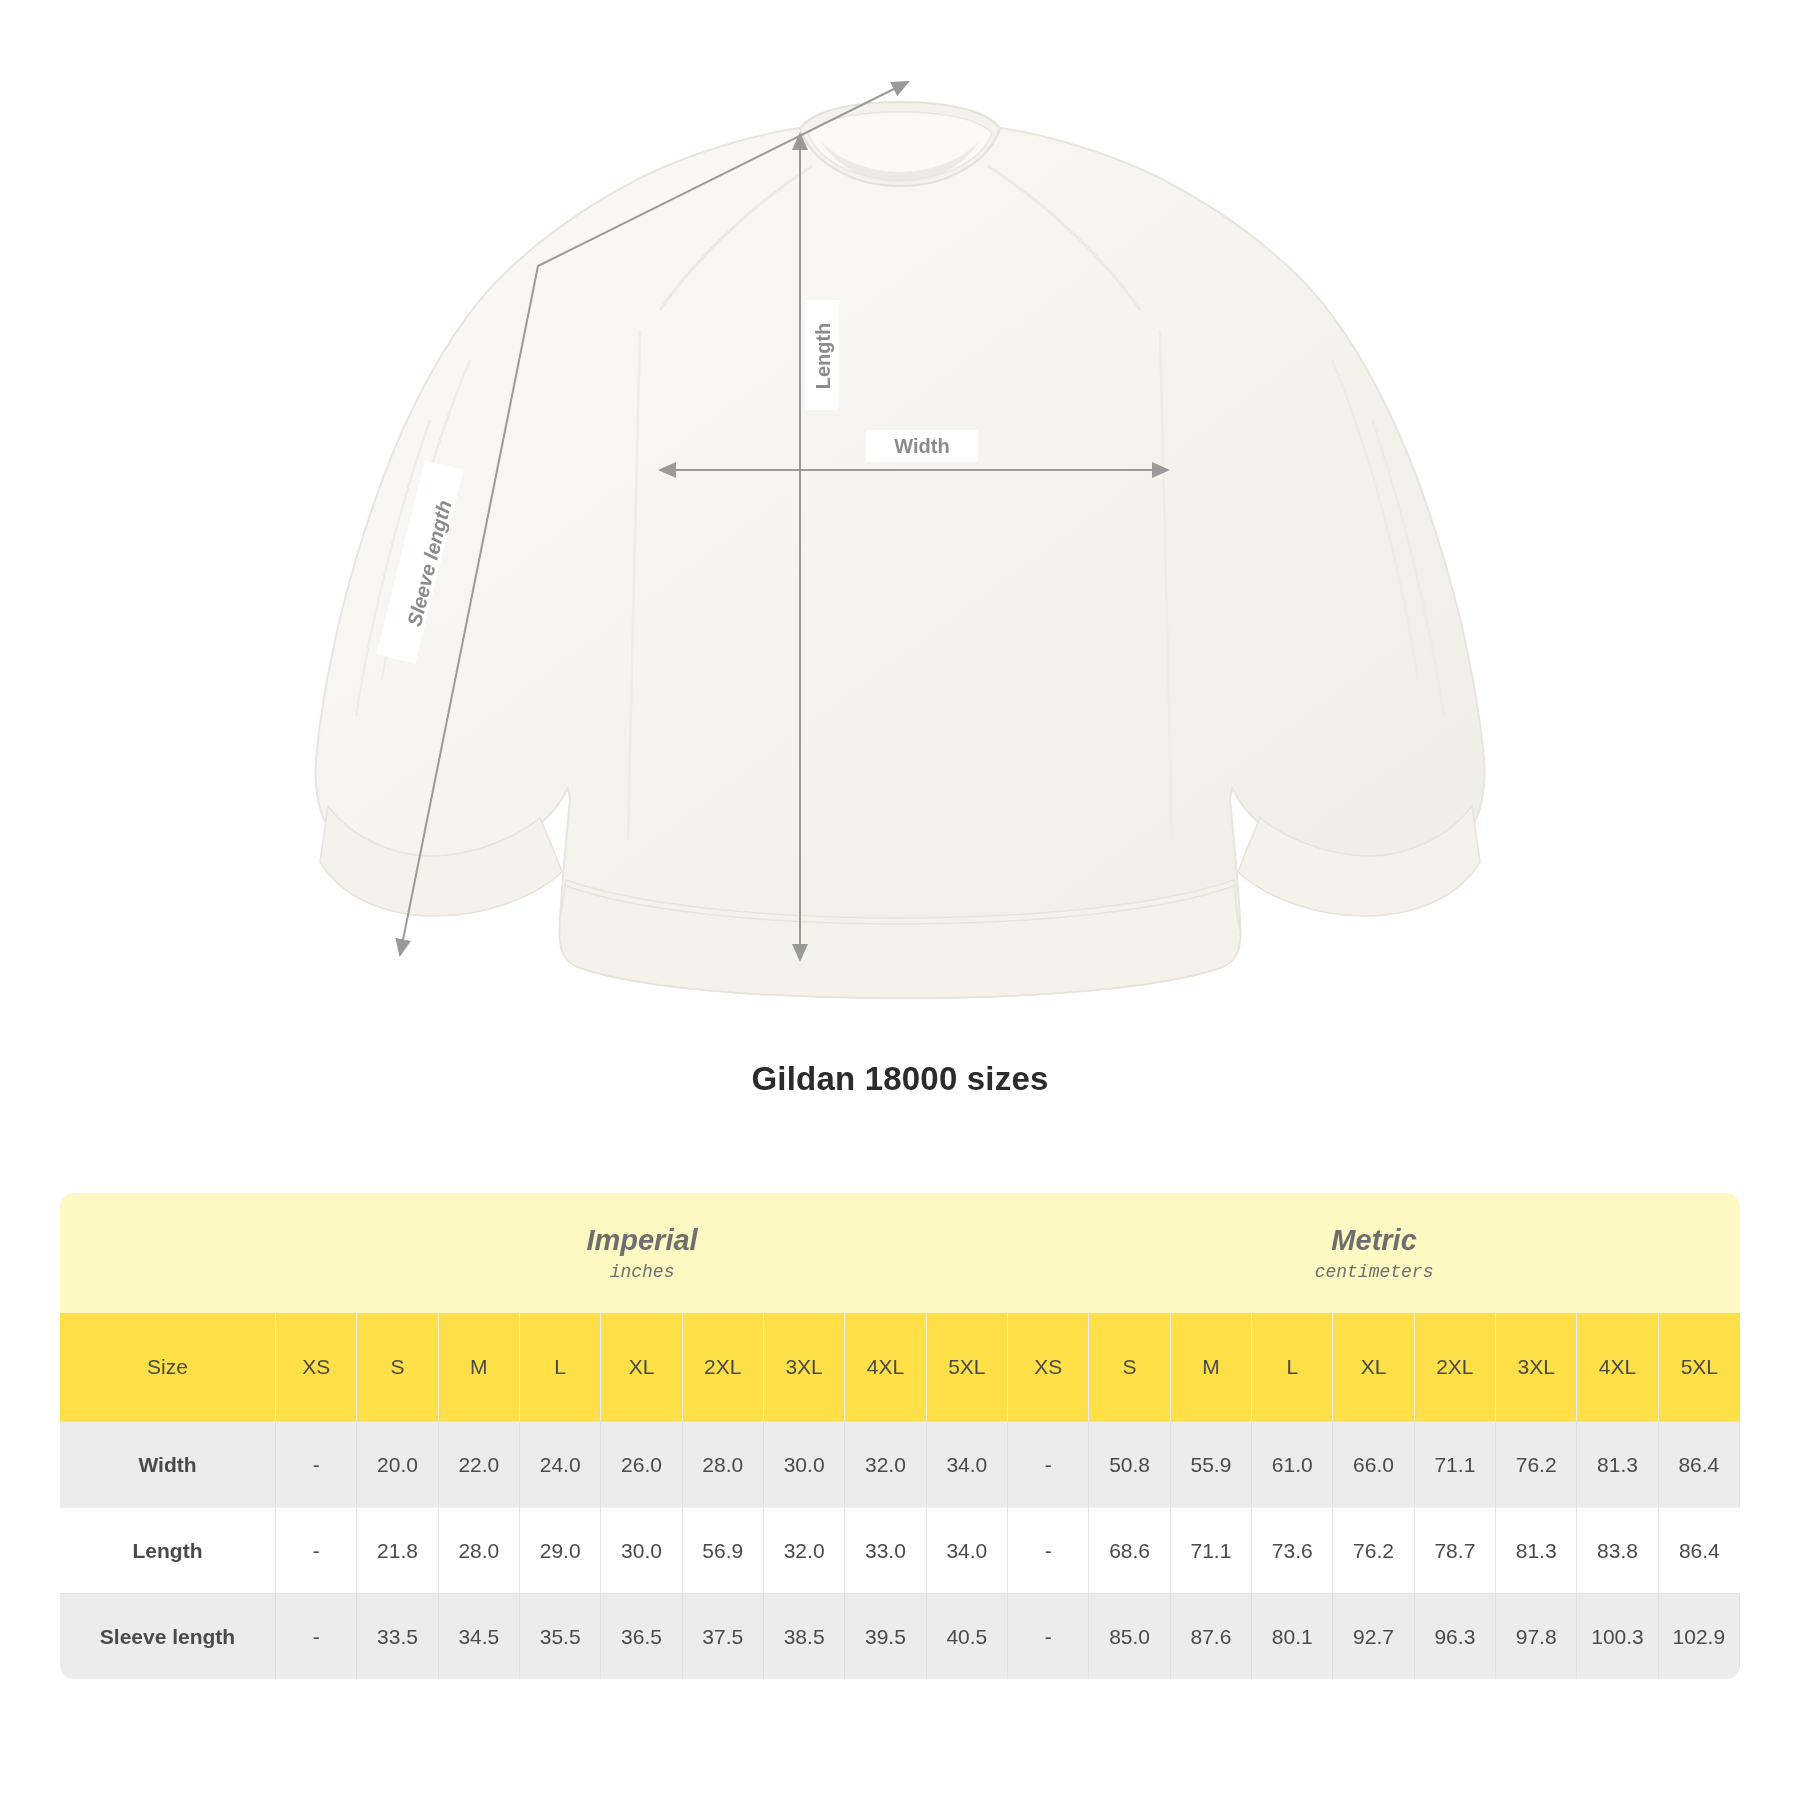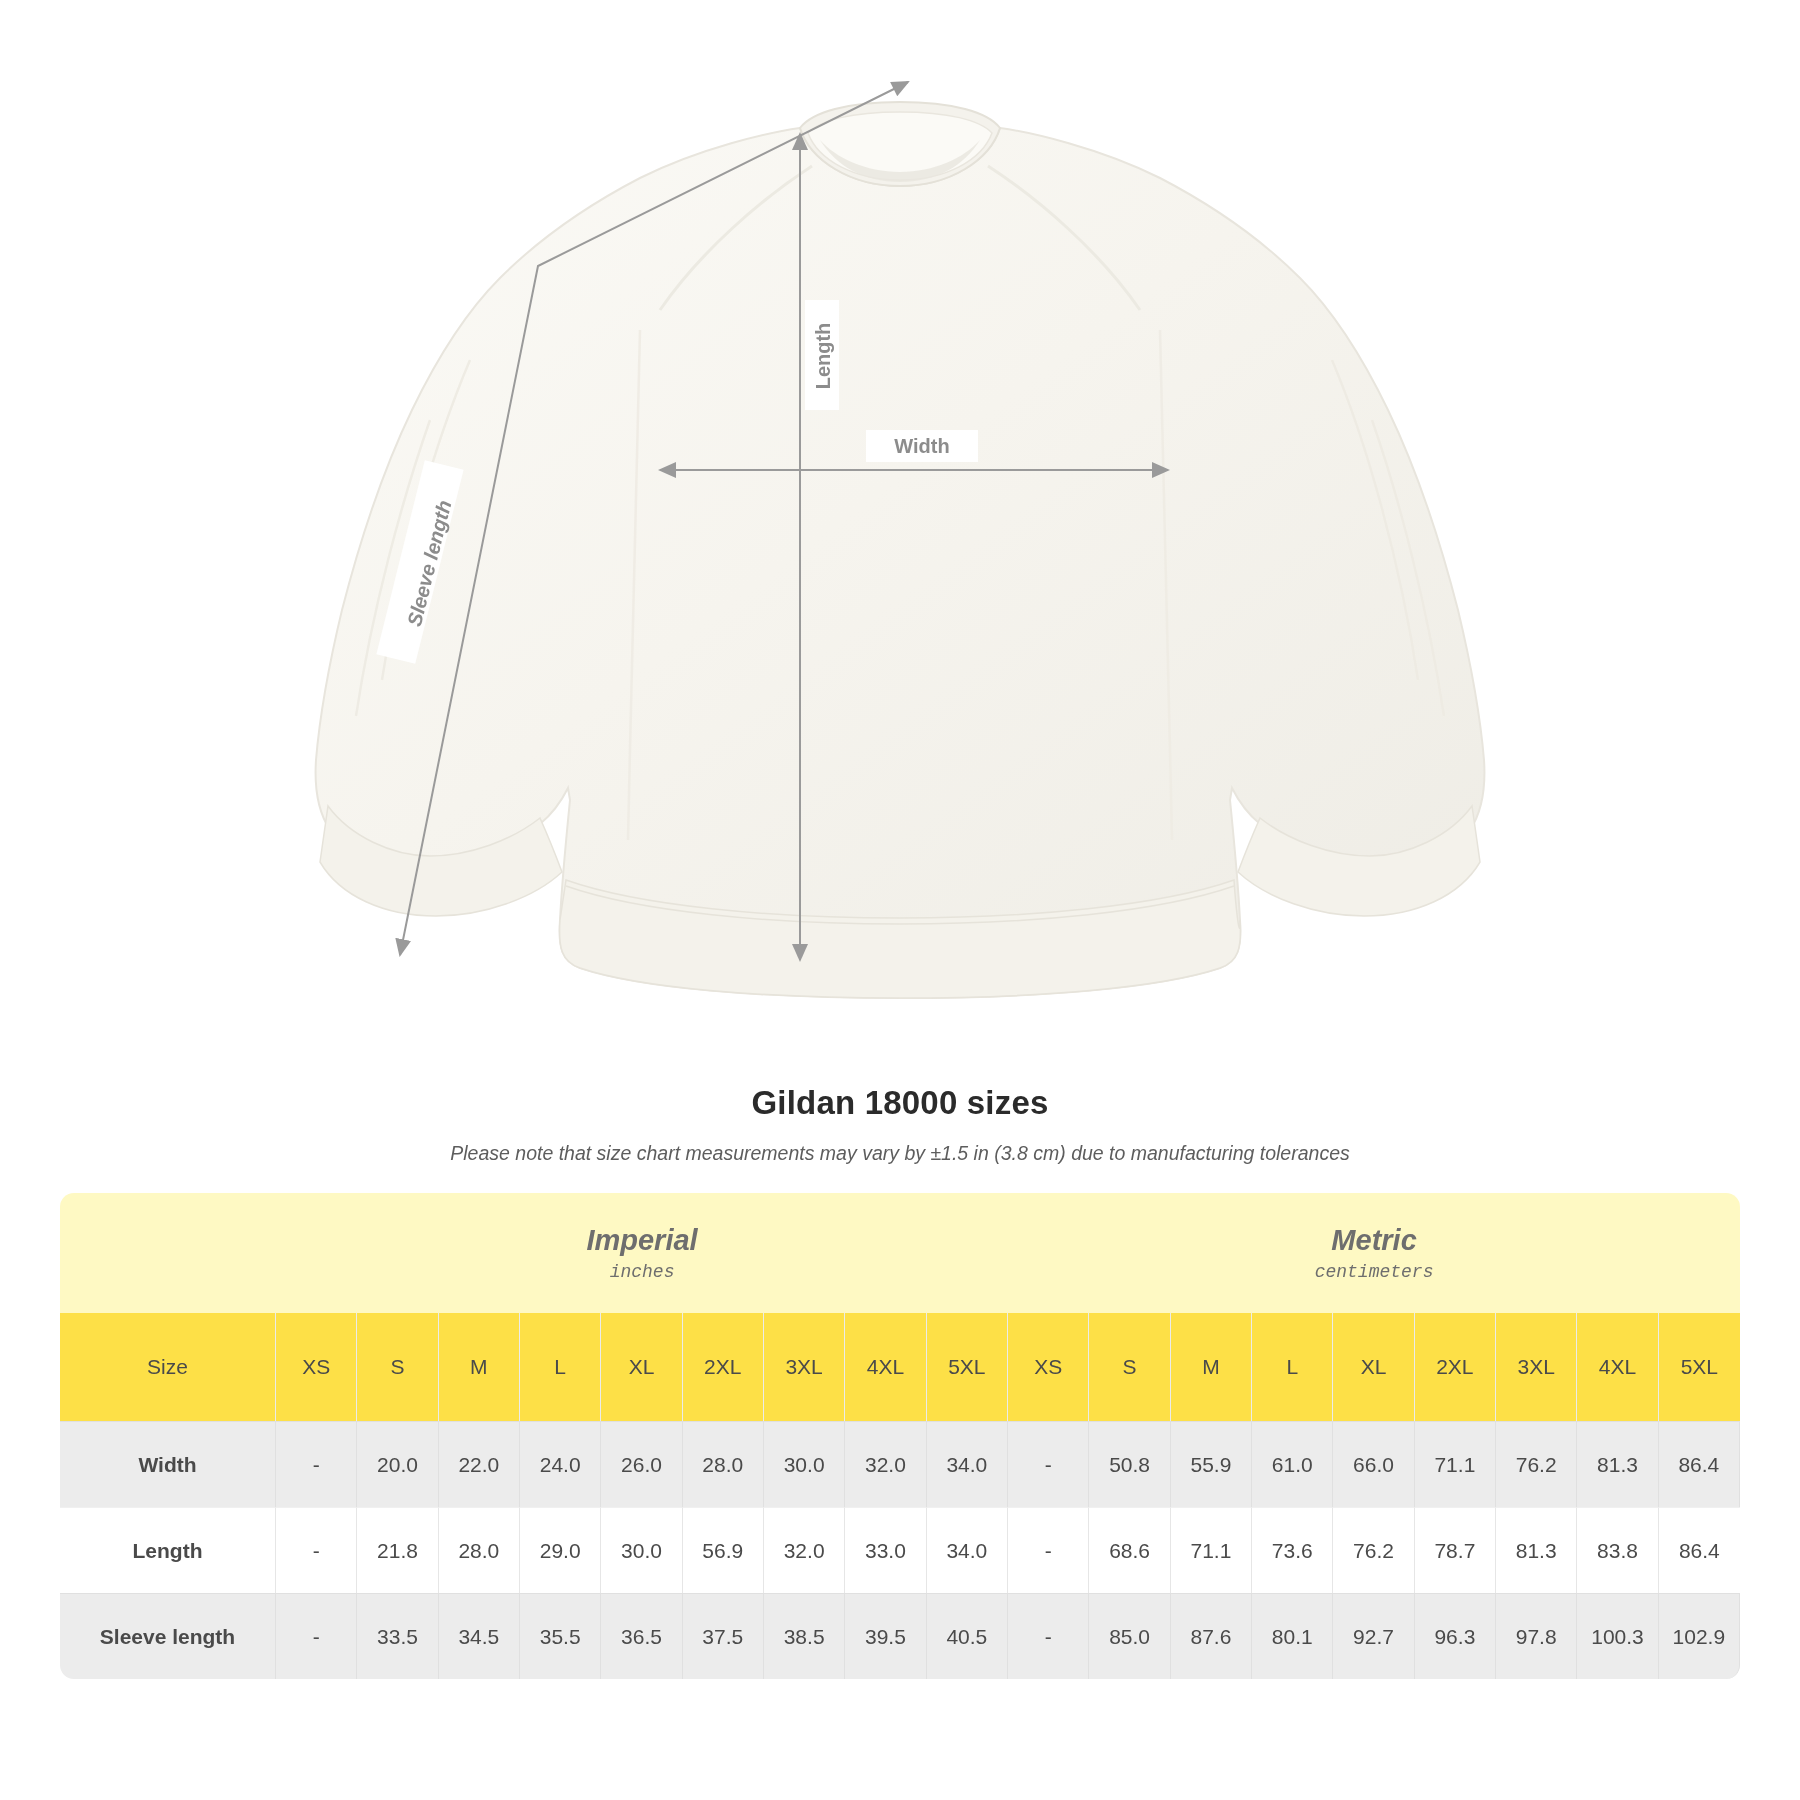--- a/index.html
+++ b/index.html
@@ -28,21 +28,21 @@
     height: 1050px;
   }
   #illustration svg {
     display: block;
   }
 
   
   #title-block {
     position: absolute;
     left: 0;
-    top: 1084px;
+    top: 1060px;
     width: 1800px;
     text-align: center;
   }
   #chart-title {
     font-size: 33px;
     font-weight: bold;
     color: #2b2b2b;
     letter-spacing: 0.2px;
     margin: 0;
     font-family: "Liberation Sans", sans-serif;
@@ -230,21 +230,20 @@
         <text x="922" y="453" text-anchor="middle" font-family="Liberation Sans, sans-serif" font-size="20" font-weight="bold" fill="#8c8c8c">Width</text>
 
         <rect x="400" y="462" width="40" height="200" fill="#ffffff" transform="rotate(14 420 562)"></rect>
         <text transform="translate(436,565) rotate(-76)" text-anchor="middle" font-family="Liberation Sans, sans-serif" font-size="20" font-weight="bold" font-style="italic" fill="#8c8c8c">Sleeve length</text>
       </g>
     </svg>
   </div>
 
   <div id="title-block">
     <div id="chart-title">Gildan 18000 sizes</div>
-    <div id="chart-subtitle">Please note that size chart measurements may vary by ±1.5 in (3.8 cm) due to manufacturing tolerances</div>
   </div>
 
   <table id="size-table">
     <colgroup>
       <col style="width:216px">
       <col span="18" style="width:81.33px">
     </colgroup>
     <tbody>
 
       <tr>

